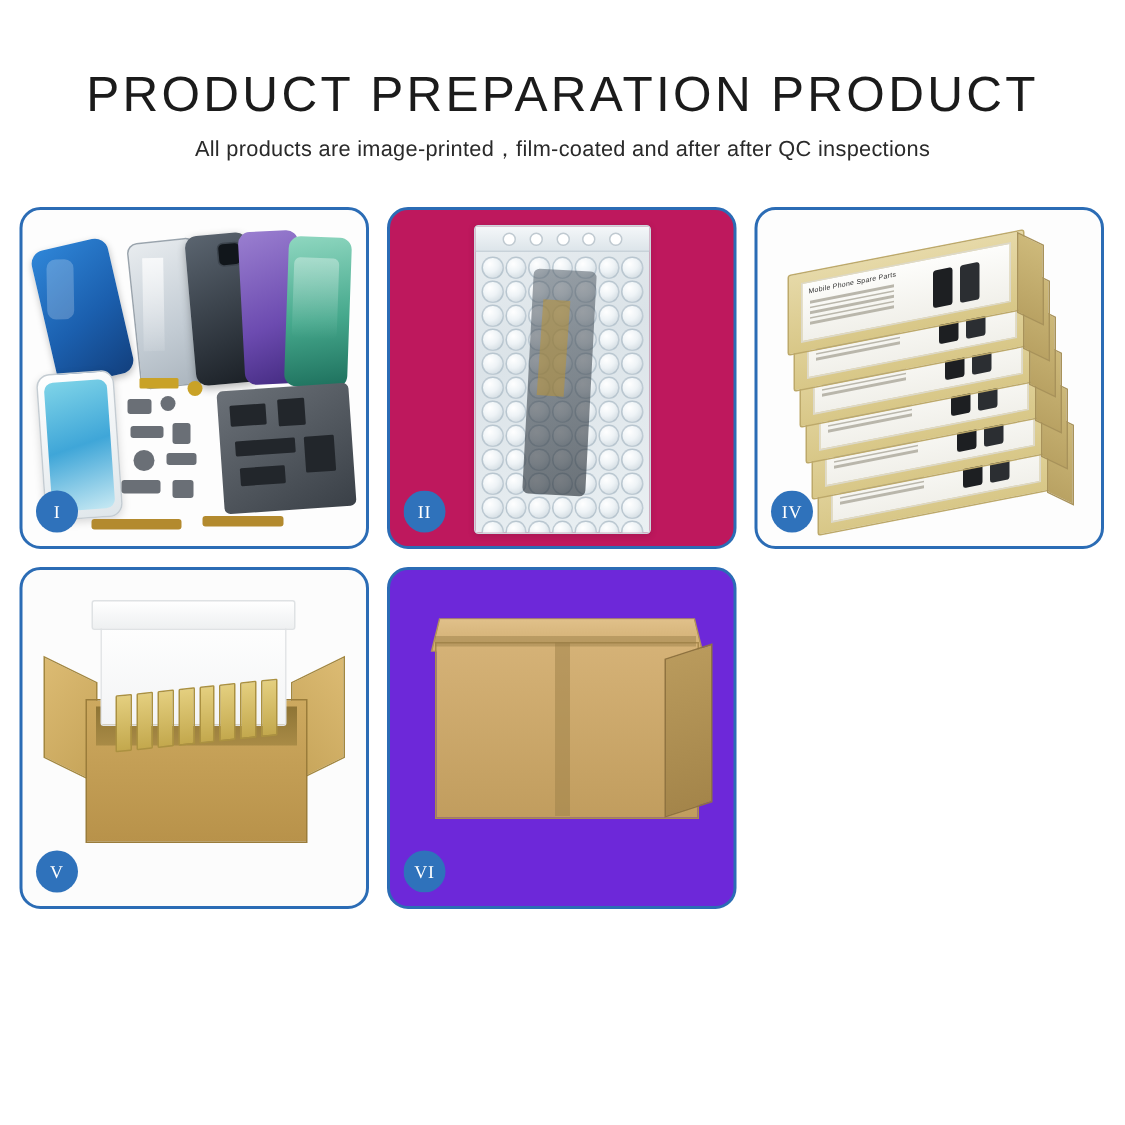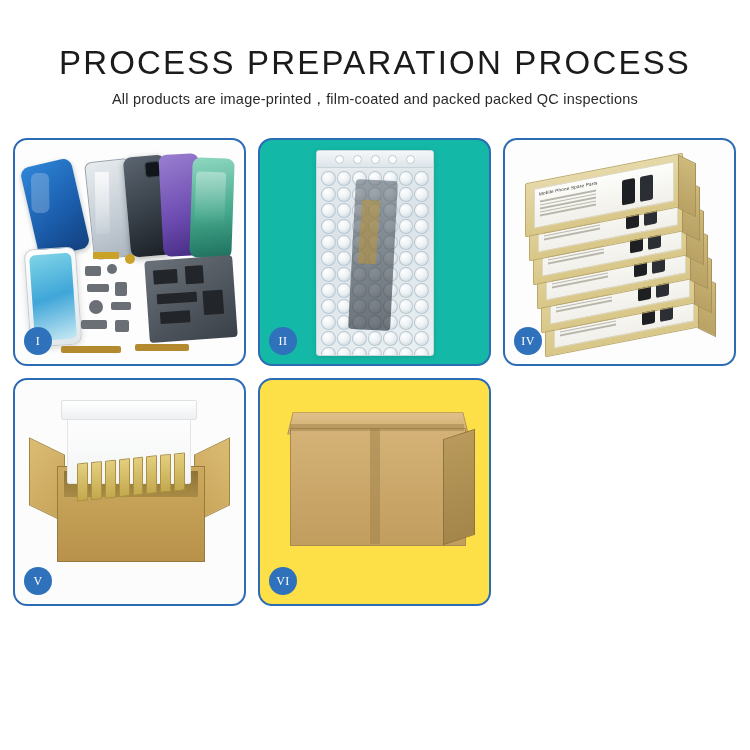--- a/index.html
+++ b/index.html
@@ -190,21 +190,21 @@
     background:#c9a227;
     border-radius:1px;
   }
   .c1 .ribbon {
     position:absolute;
     background:#b38a2e;
     border-radius:2px;
   }
 
   
-  .c2 { background:#14b8a6; }
+  .c2 { background:#be185d; }
   .c2 .bag {
     position:absolute;
     left: 56px; top: 10px;
     width: 116px; height: 204px;
     background: linear-gradient(160deg,#e9eef1 0%, #dbe3e8 40%, #eaf0f3 100%);
     border: 1px solid #cdd6dc;
     border-radius: 3px;
     box-shadow: 0 1px 5px rgba(0,0,0,0.12);
     overflow: hidden;
   }
@@ -401,21 +401,21 @@
     display:flex; gap:3px; transform: skewY(-6deg);
   }
   .c5 .golds i {
     display:block; flex:1; height:100%;
     background: linear-gradient(180deg,#e4cf7f,#c3a84d);
     border:1px solid #ab9140;
     border-radius:1px;
   }
 
   
-  .c6 { background:#fde047; }
+  .c6 { background:#6d28d9; }
   .c6 .carton {
     position:absolute;
     left: 30px; top: 48px;
     width: 174px; height: 116px;
     background: linear-gradient(180deg,#d5b277,#c19d5e);
     border:1px solid #a98a4d;
   }
   .c6 .top {
     position:absolute;
     left: 30px; top: 28px;
@@ -443,22 +443,22 @@
     left: 30px; top: 44px;
     width: 174px; height: 7px;
     background: rgba(150,124,70,0.45);
   }
 </style>
 </head>
 <body>
 
 <div class="page">
 
-  <div class="title">PROCESS PREPARATION PROCESS</div>
-  <div class="subtitle">All products are image-printed，film-coated and packed packed QC inspections</div>
+  <div class="title">PRODUCT PREPARATION PRODUCT</div>
+  <div class="subtitle">All products are image-printed，film-coated and after after QC inspections</div>
 
   <div class="grid">
 
     <div class="cell c1">
       <div class="photo">
         <div class="blue-phone"></div>
         <div class="glass"></div>
         <div class="ph-dark">
             <span class="cam"></span>
           </div>

